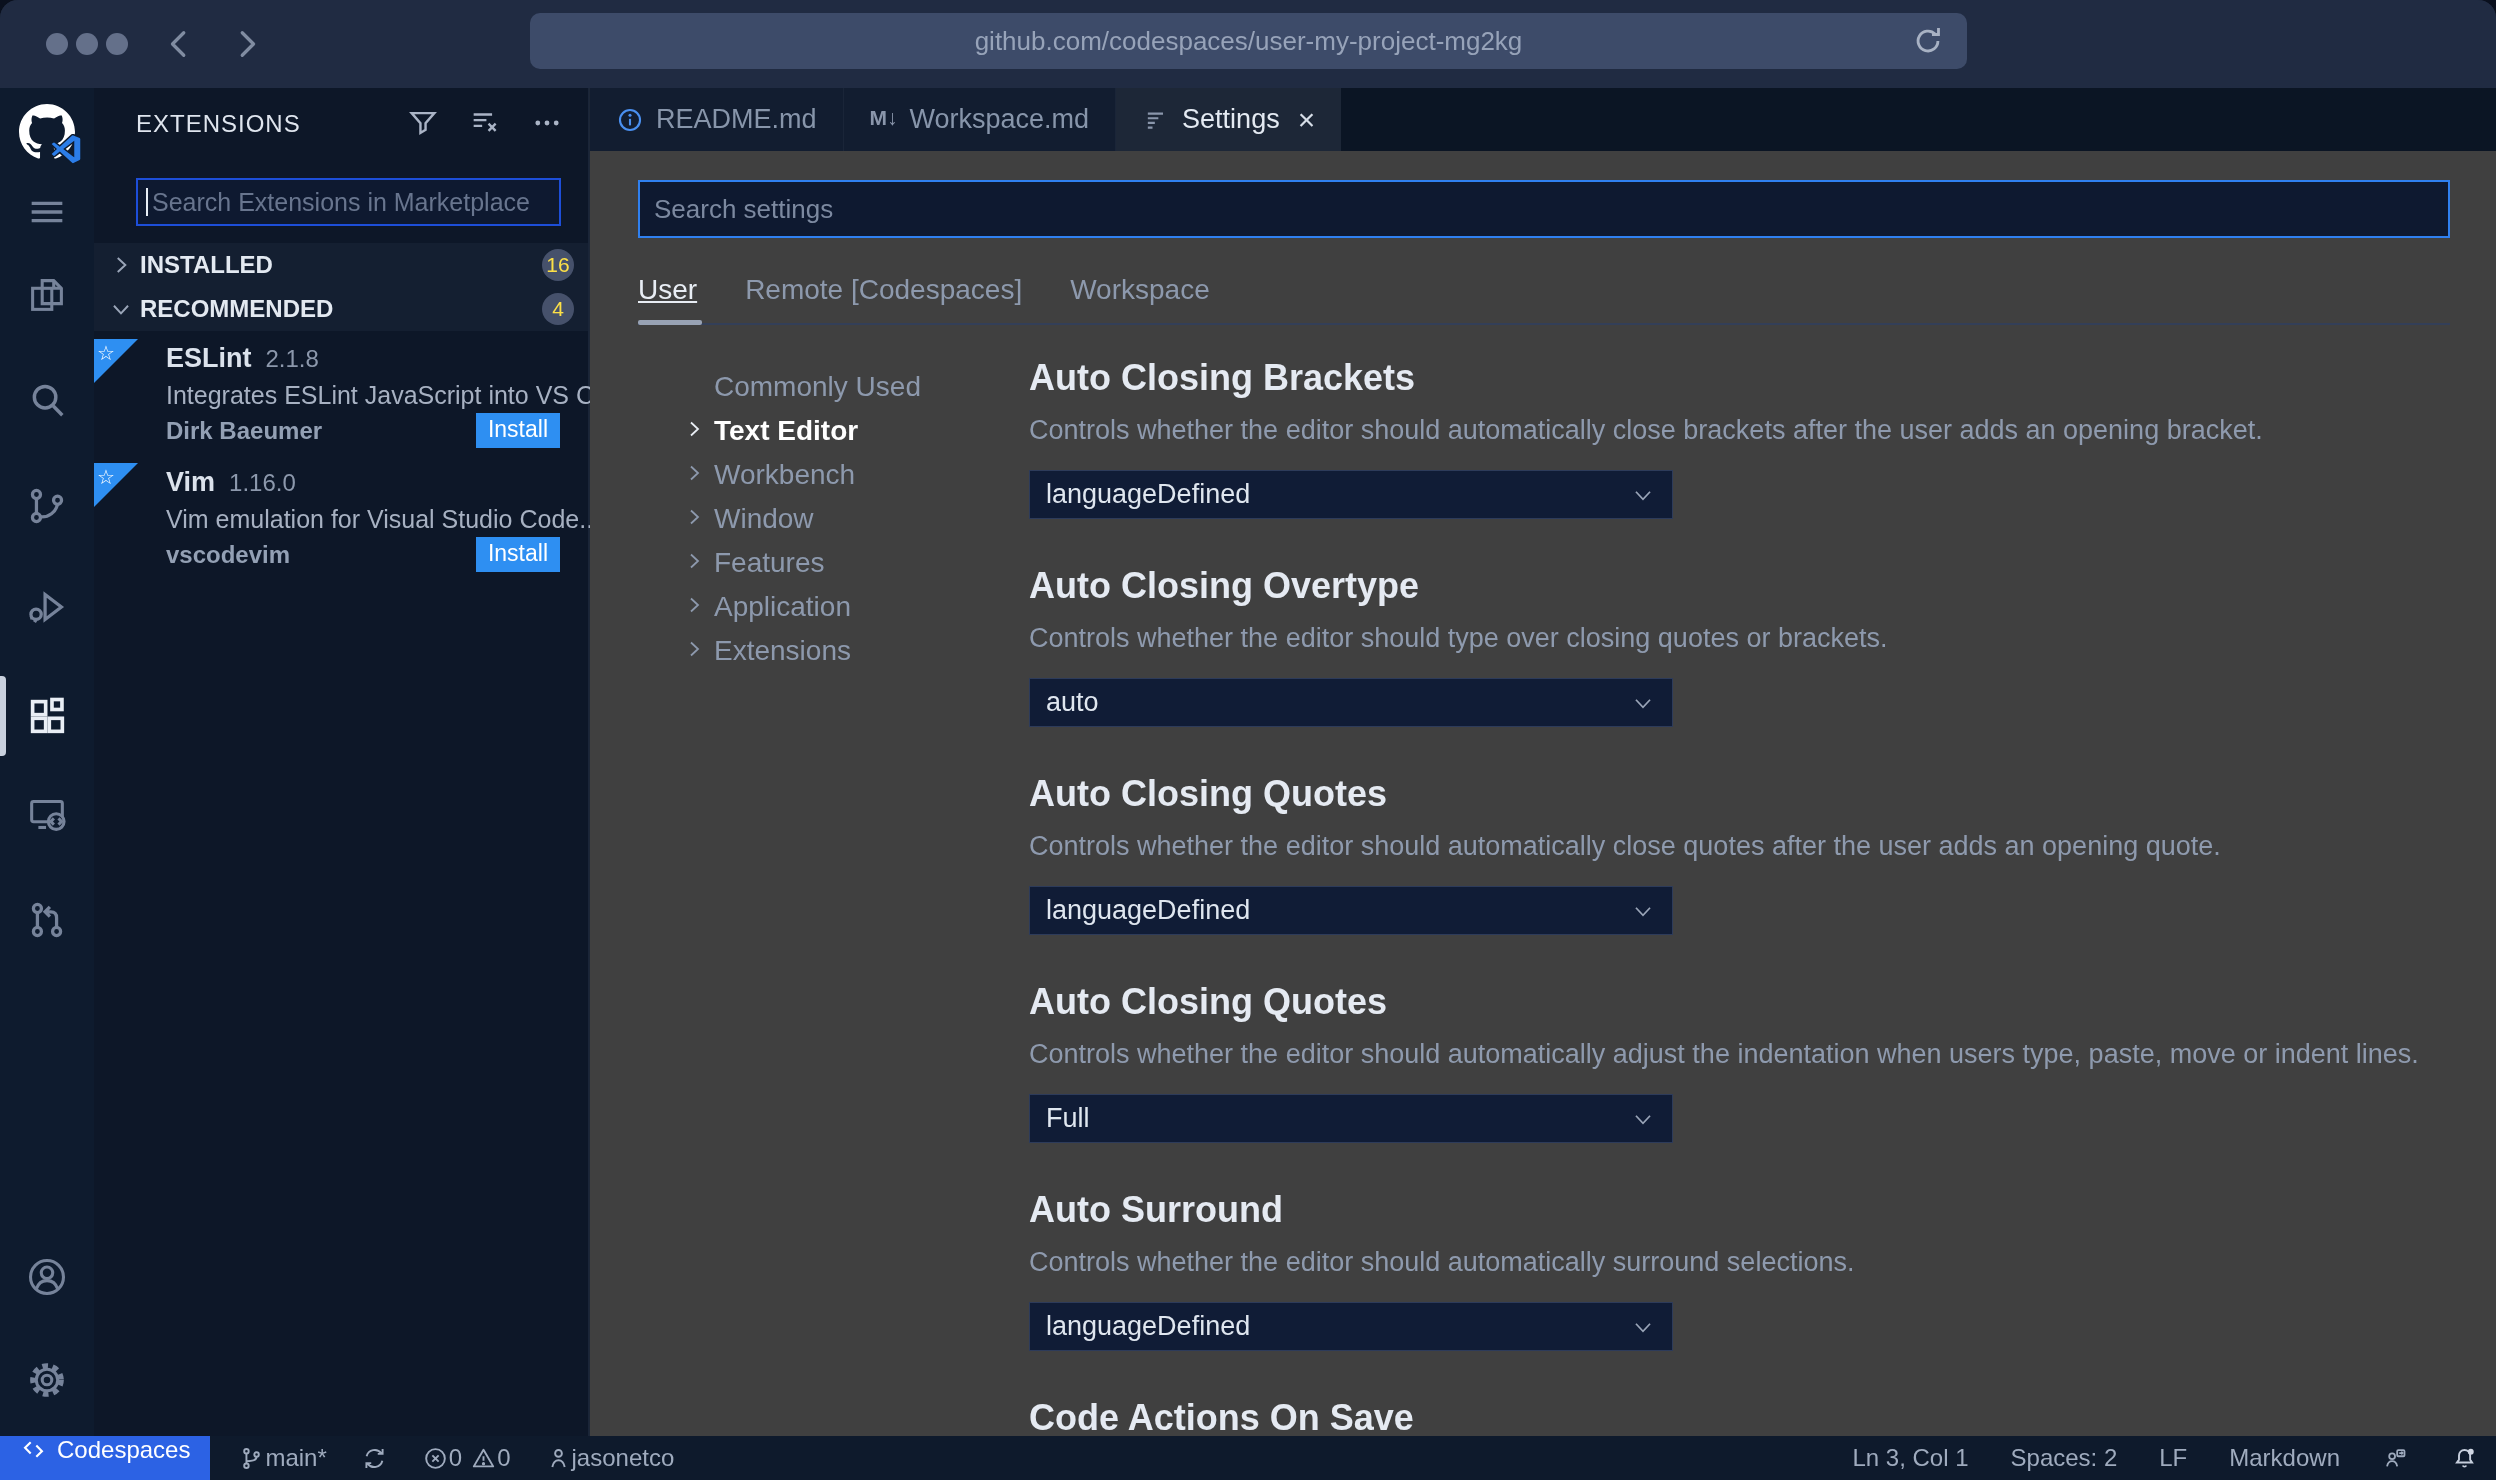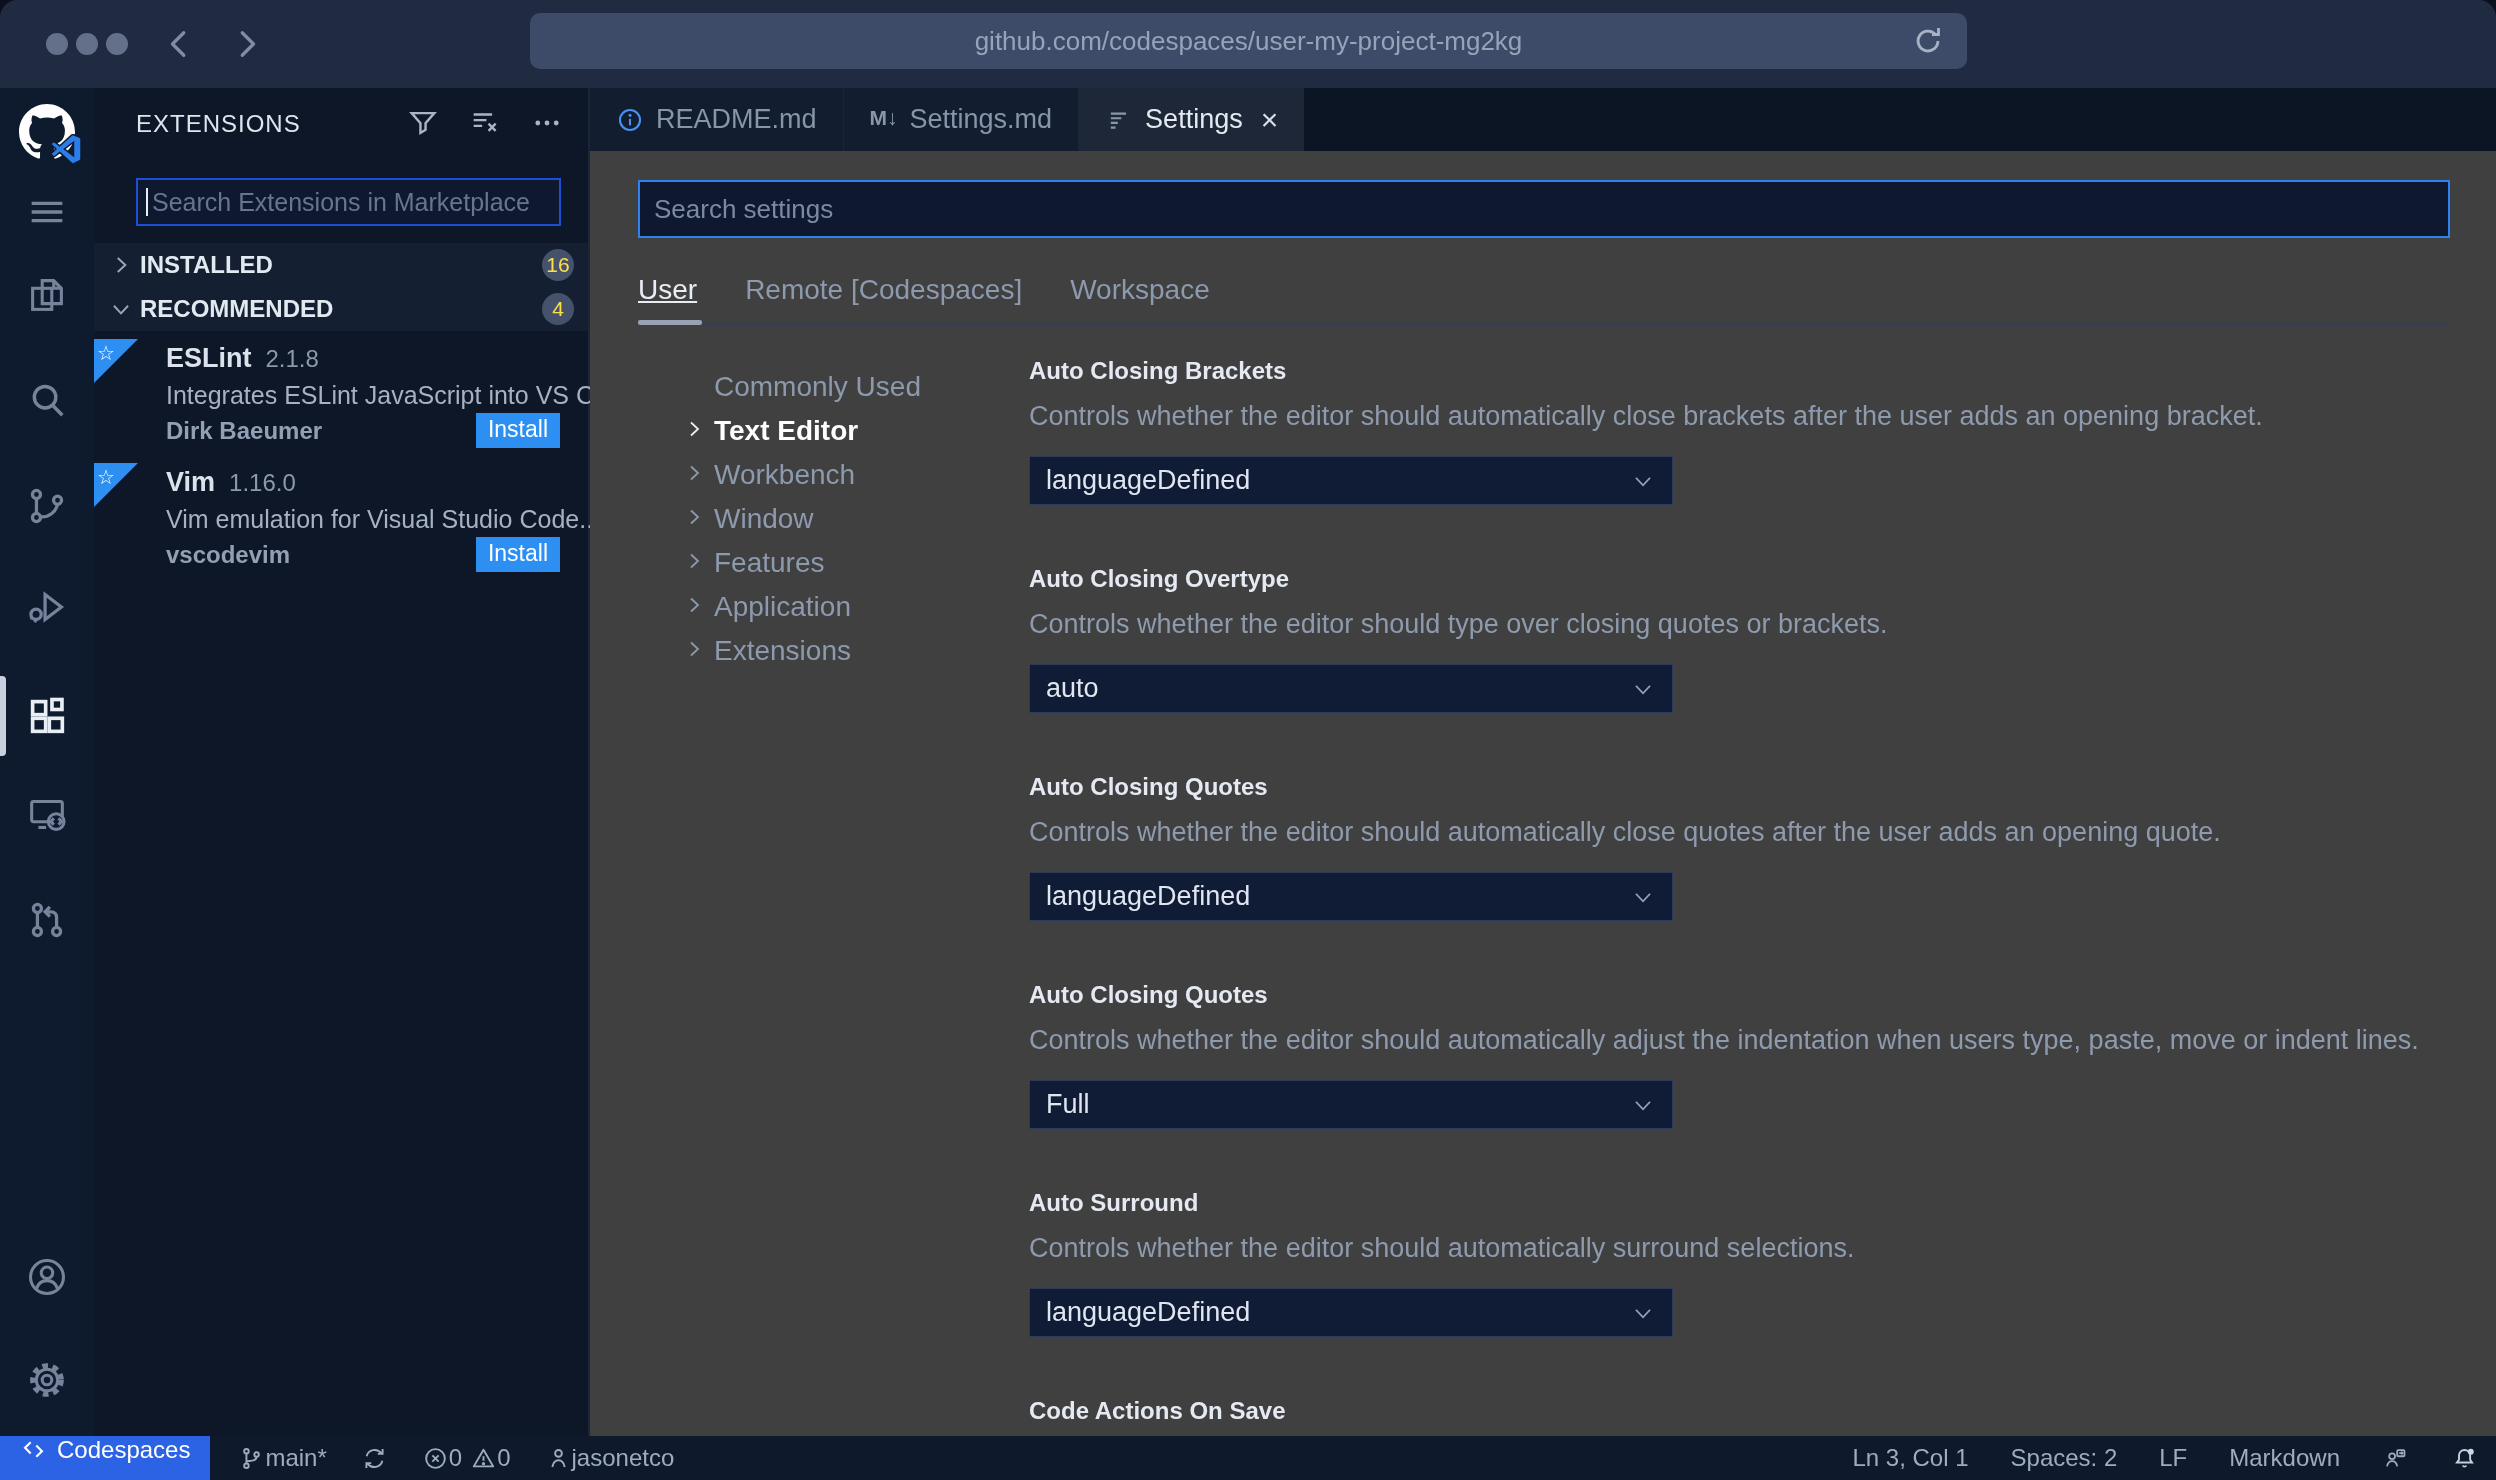--- a/index.html
+++ b/index.html
@@ -85,21 +85,21 @@
   .scope { font-size:28px; color:#8d99ad; padding-bottom:14px; }
   .scope.active { color:#e8edf4;text-decoration:underline; }
   .scope-line { position:absolute; top:172px; left:48px; width:1812px; height:2px; background:#333f58; }
   .scope-underline { position:absolute; top:169px; left:48px; width:64px; height:5px; background:#98a2b4; border-radius:2px; }
   .toc { position:absolute; top:208px; left:0; width:430px; }
   .toc-item { position:absolute; left:124px; font-size:28px; color:#8d99ad; white-space:nowrap; }
   .toc-item.active { color:#ffffff; font-weight:bold; }
   .toc-chev { position:absolute; left:92px; width:24px; height:24px; }
   .set-list { position:absolute; top:196px; left:439px; right:40px; }
   .set-item { position:absolute; left:0; width:100%; }
-  .set-title { font-size:24px; font-weight:bold; color:#e5eaf2; }
+  .set-title { font-size:36px; font-weight:bold; color:#e5eaf2; }
   .set-desc { margin-top:16px; font-size:27px; color:#8e9aae; white-space:nowrap; }
   .dropdown { margin-top:24px; width:644px; height:49px; background:#101c36; border:1px solid #2d3b5a;
     display:flex; align-items:center; justify-content:space-between; padding:0 16px; }
   .dd-value { font-size:27px; color:#dfe6ef; }
   .dd-chev { width:26px; height:26px; }
 
   
   .statusbar { position:absolute; left:0; right:0; bottom:0; height:44px; background:#0e1a2c;
     display:flex; align-items:center; color:#9fabbe; font-size:24px; }
   .sb-seg { height:100%; display:flex; gap:10px; padding:0 20px; }
@@ -309,21 +309,21 @@
             <svg viewBox="0 0 24 24">
                 <circle cx="12" cy="12" r="8.6" fill="none" stroke="#4a90f0" stroke-width="1.8"></circle>
                 <circle cx="12" cy="8" r="1.3" fill="#4a90f0"></circle>
                 <path d="M12 11v5.6" stroke="#4a90f0" stroke-width="1.8"></path>
               </svg>
           </span>
           <span>README.md</span>
         </div>
         <div class="tab">
           <span class="ticon md-glyph">M↓</span>
-          <span>Settings.md</span>
+          <span>Workspace.md</span>
         </div>
         <div class="tab active">
           <span class="ticon">
             <svg viewBox="0 0 24 24" stroke="#8a96ab" stroke-width="1.8" fill="none">
                 <path d="M5 6.5h13M5 10.5h9M5 14.5h6M5 18.5h4"></path>
               </svg>
           </span>
           <span>Settings</span>
           <span class="tab-close">×</span>
         </div>

